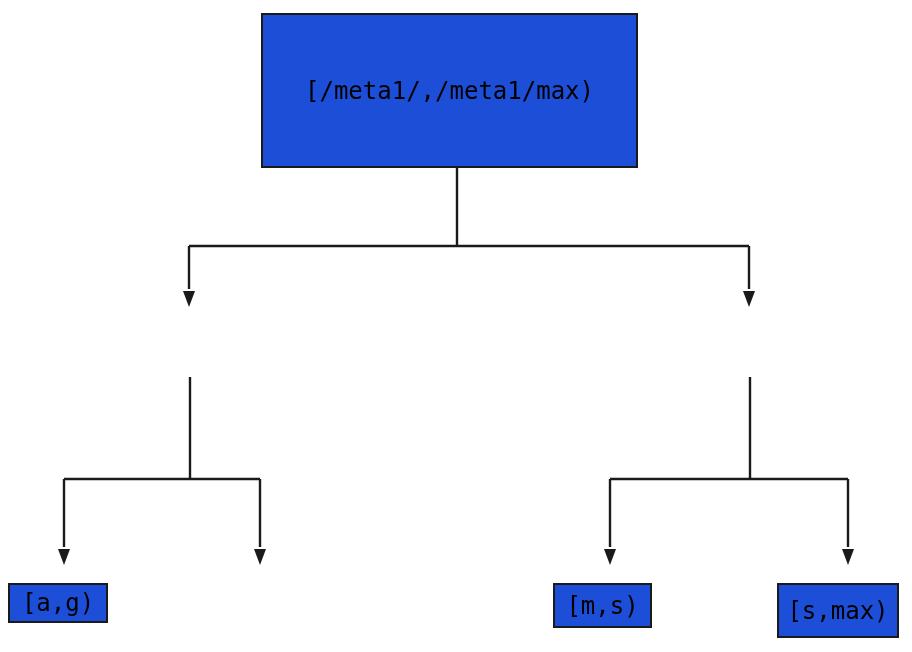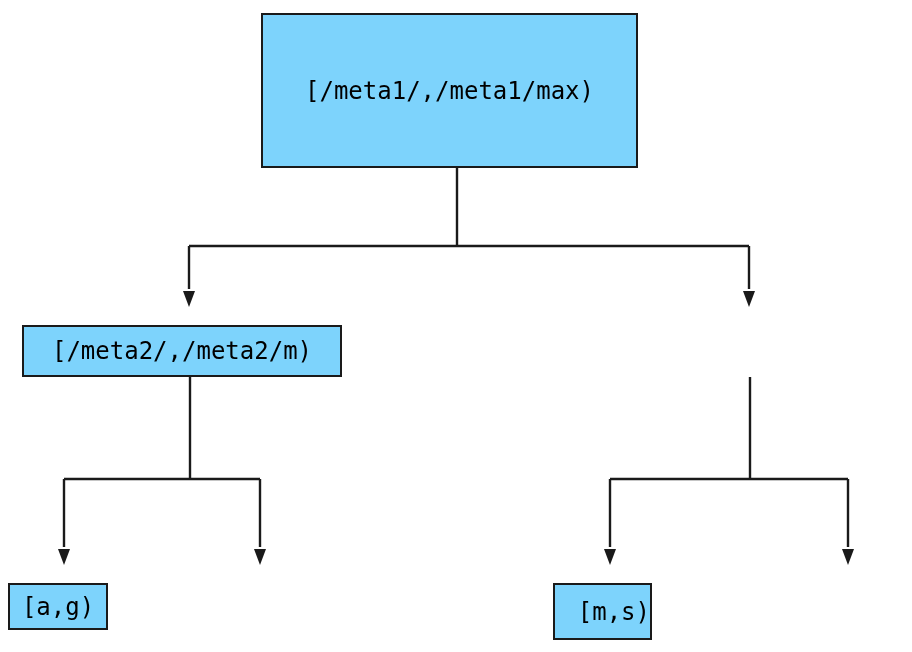--- a/index.html
+++ b/index.html
@@ -15,35 +15,35 @@
   .edges-layer {
     position: absolute;
     left: 0; top: 0;
     width: 912px; height: 652px;
   }
   .edges-layer line { stroke: #1a1a1a; stroke-width: 2.4; }
   .edges-layer polygon { fill: #1a1a1a; }
   .node {
     position: absolute;
     border: 2.4px solid #1a1a1a;
-    background: #7dd3fc;
+    background: #1d4ed8;
     display: flex;
     align-items: center;
     justify-content: center;
     color: #000000;
     font-size: 24px;
     white-space: nowrap;
     line-height: 1;
   }
   .node-root      { left: 261px; top: 13px;  width: 377px; height: 155px; }
   .node-meta2-low { left: 22px;  top: 325px; width: 320px; height: 52px; }
   .node-meta2-high{ left: 582px; top: 325px; width: 315px; height: 52px; }
-  .node-leaf-ag   { left: 8px;   top: 583px; width: 100px; height: 47px; }
+  .node-leaf-ag   { left: 8px;   top: 583px; width: 100px; height: 40px; }
   .node-leaf-gm   { left: 204px; top: 583px; width: 98px;  height: 55px; }
-  .node-leaf-ms   { left: 553px; top: 583px; width: 99px;  height: 57px; justify-content: flex-end; }
+  .node-leaf-ms   { left: 553px; top: 583px; width: 99px;  height: 45px; }
   .node-leaf-smax { left: 777px; top: 583px; width: 122px; height: 55px; }
 </style>
 </head>
 <body>
 
 <div class="canvas">
 
   <svg class="edges-layer" viewBox="0 0 912 652" xmlns="http://www.w3.org/2000/svg">
 
     <g>
@@ -71,28 +71,28 @@
       <line x1="848" y1="479" x2="848" y2="547"></line>
       <polygon points="604,549 616,549 610,565"></polygon>
       <polygon points="842,549 854,549 848,565"></polygon>
     </g>
   </svg>
 
   <div class="node node-root">
     <span>[/meta1/,/meta1/max)</span>
   </div>
 
-  <div class="node node-meta2-low">
-    <span>[/meta2/,/meta2/m)</span>
-  </div>
 
 
   <div class="node node-leaf-ag">
     <span>[a,g)</span>
   </div>
 
 
   <div class="node node-leaf-ms">
     <span>[m,s)</span>
   </div>
 
+  <div class="node node-leaf-smax">
+    <span>[s,max)</span>
+  </div>
 
 </div>
 
 </body></html>

